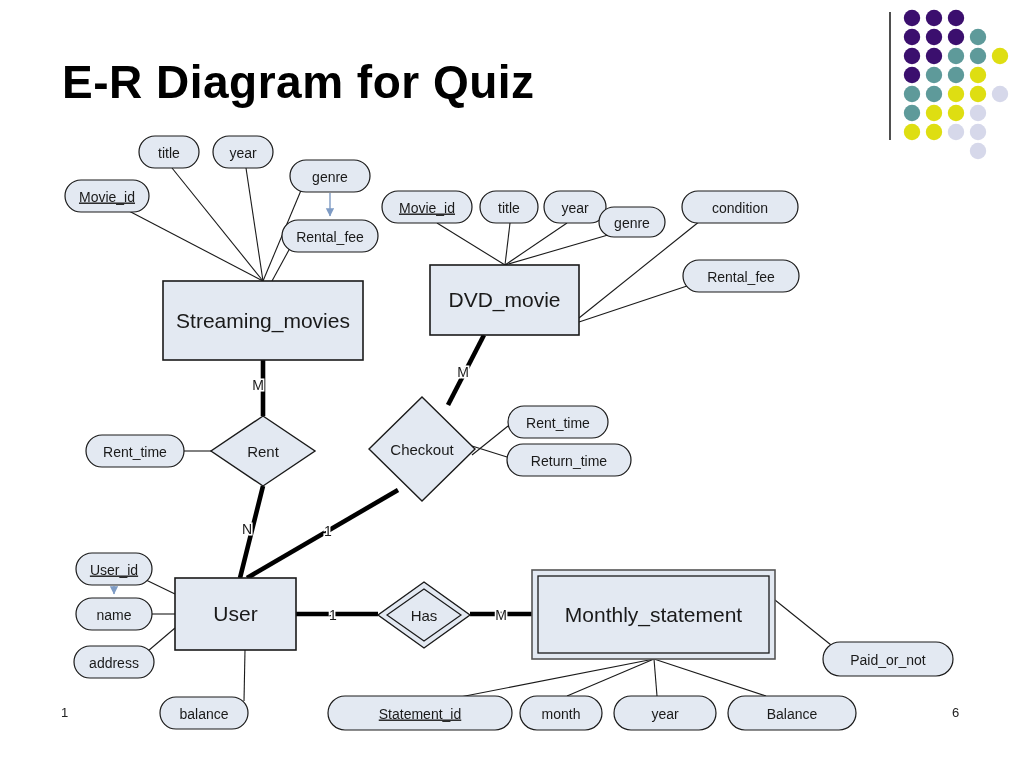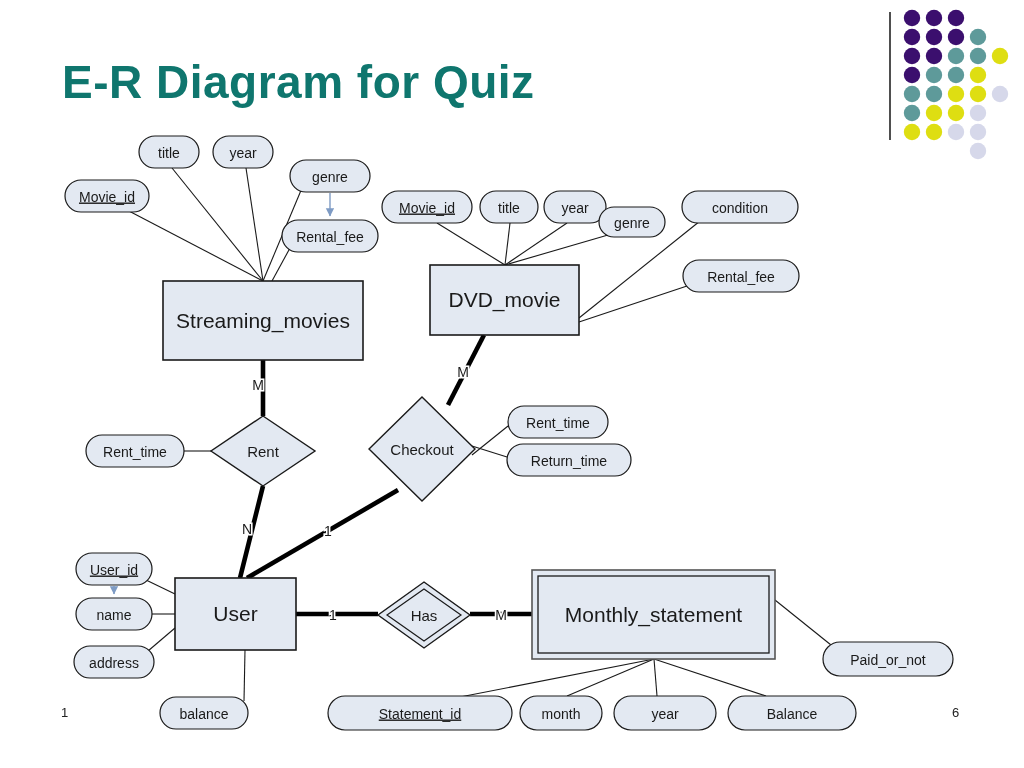--- a/index.html
+++ b/index.html
@@ -20,21 +20,21 @@
     width: 1024px;
     height: 768px;
     background: #ffffff;
   }
   #page-title {
     position: absolute;
     left: 62px;
     top: 55px;
     font-size: 46px;
     font-weight: bold;
-    color: #0f766e;
+    color: #000000;
     letter-spacing: 0.5px;
     white-space: nowrap;
     font-family: "Liberation Sans", sans-serif;
     text-align: right;
   }
   .slide-num {
     position: absolute;
     font-size: 13px;
     color: #222222;
     font-family: "Liberation Sans", sans-serif;

